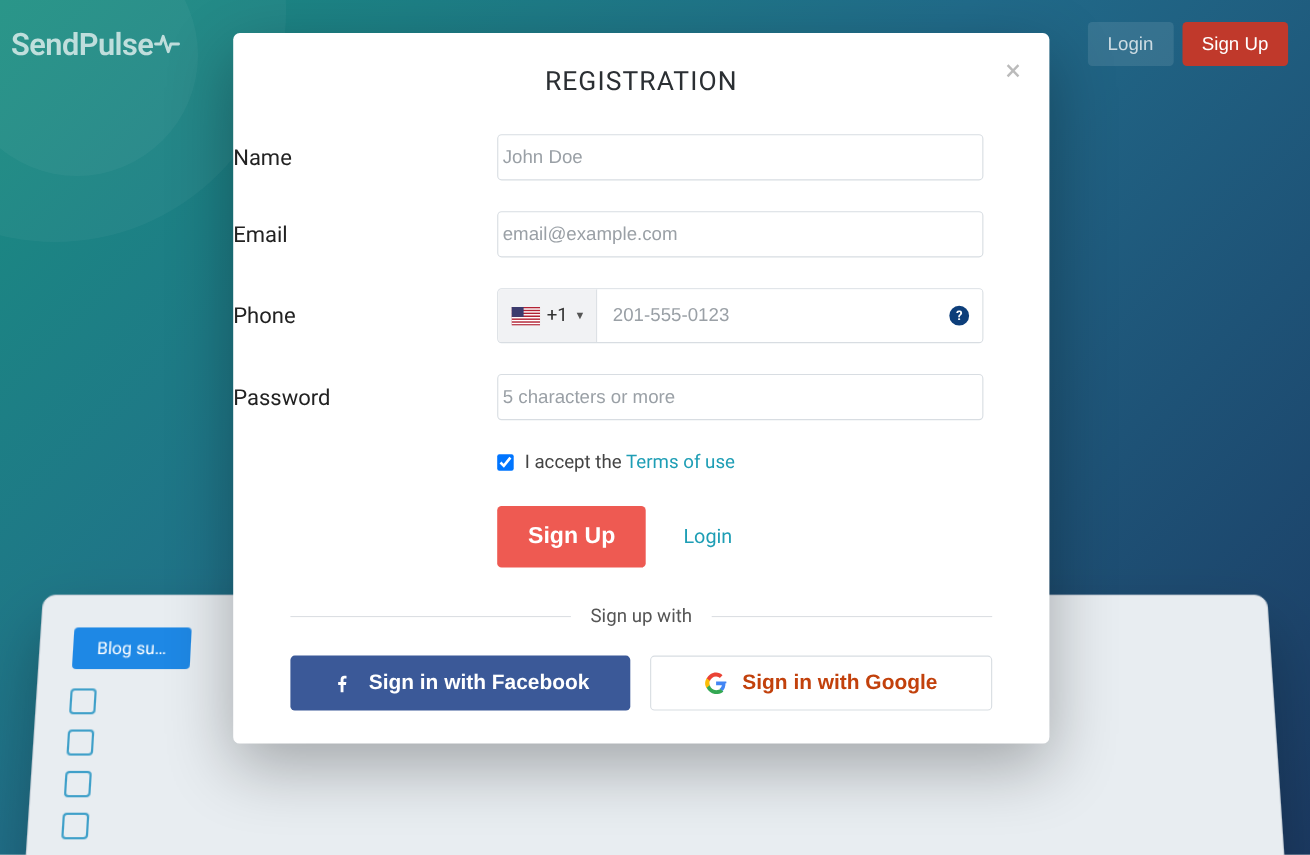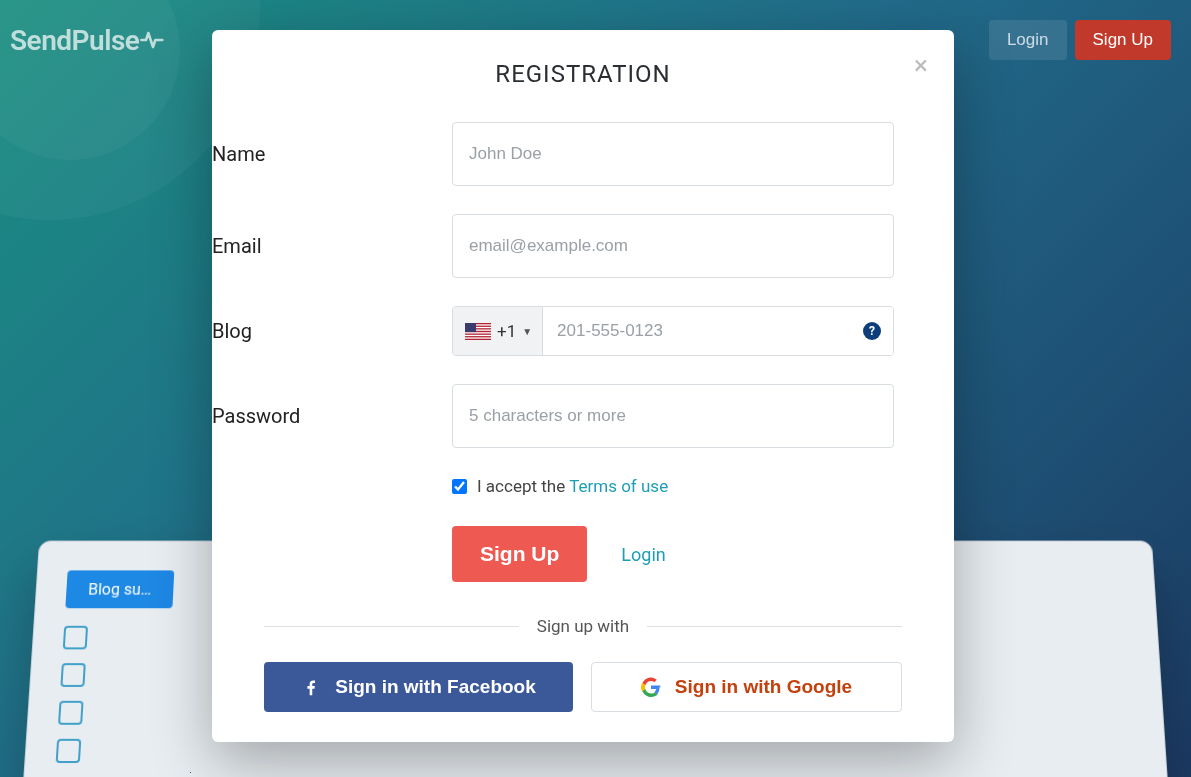--- a/index.html
+++ b/index.html
@@ -126,24 +126,24 @@
     padding-right: 20px;
     font-size: 20px;
     color: #222;
   }
   .form-field {
     flex: 1;
     position: relative;
   }
   .text-input {
     width: 100%;
-    height: 64px;
+    height: 42px;
     border: 1px solid #d8dde2;
     border-radius: 4px;
-    padding: 0 16px;
+    padding: 0 4px;
     font-size: 17px;
     color: #333;
   }
   .text-input::placeholder { color: #9aa0a6; }
 
   
   .phone-wrap {
     display: flex;
     border: 1px solid #d8dde2;
     border-radius: 4px;
@@ -322,21 +322,21 @@
   </div>
 
   <div class="form-row">
     <div class="form-label">Email</div>
     <div class="form-field">
       <input class="text-input" type="text" placeholder="email@example.com" style="">
     </div>
   </div>
 
   <div class="form-row">
-    <div class="form-label">Blog</div>
+    <div class="form-label">Phone</div>
     <div class="form-field">
       <div class="phone-wrap">
         <div class="phone-prefix">
           <svg class="flag" viewBox="0 0 26 17">
             <rect width="26" height="17" fill="#b22234"></rect>
             <g fill="#fff">
                 <rect y="1.3" width="26" height="1.3"></rect>
                 <rect y="3.9" width="26" height="1.3"></rect>
                 <rect y="6.5" width="26" height="1.3"></rect>
                 <rect y="9.2" width="26" height="1.3"></rect>

